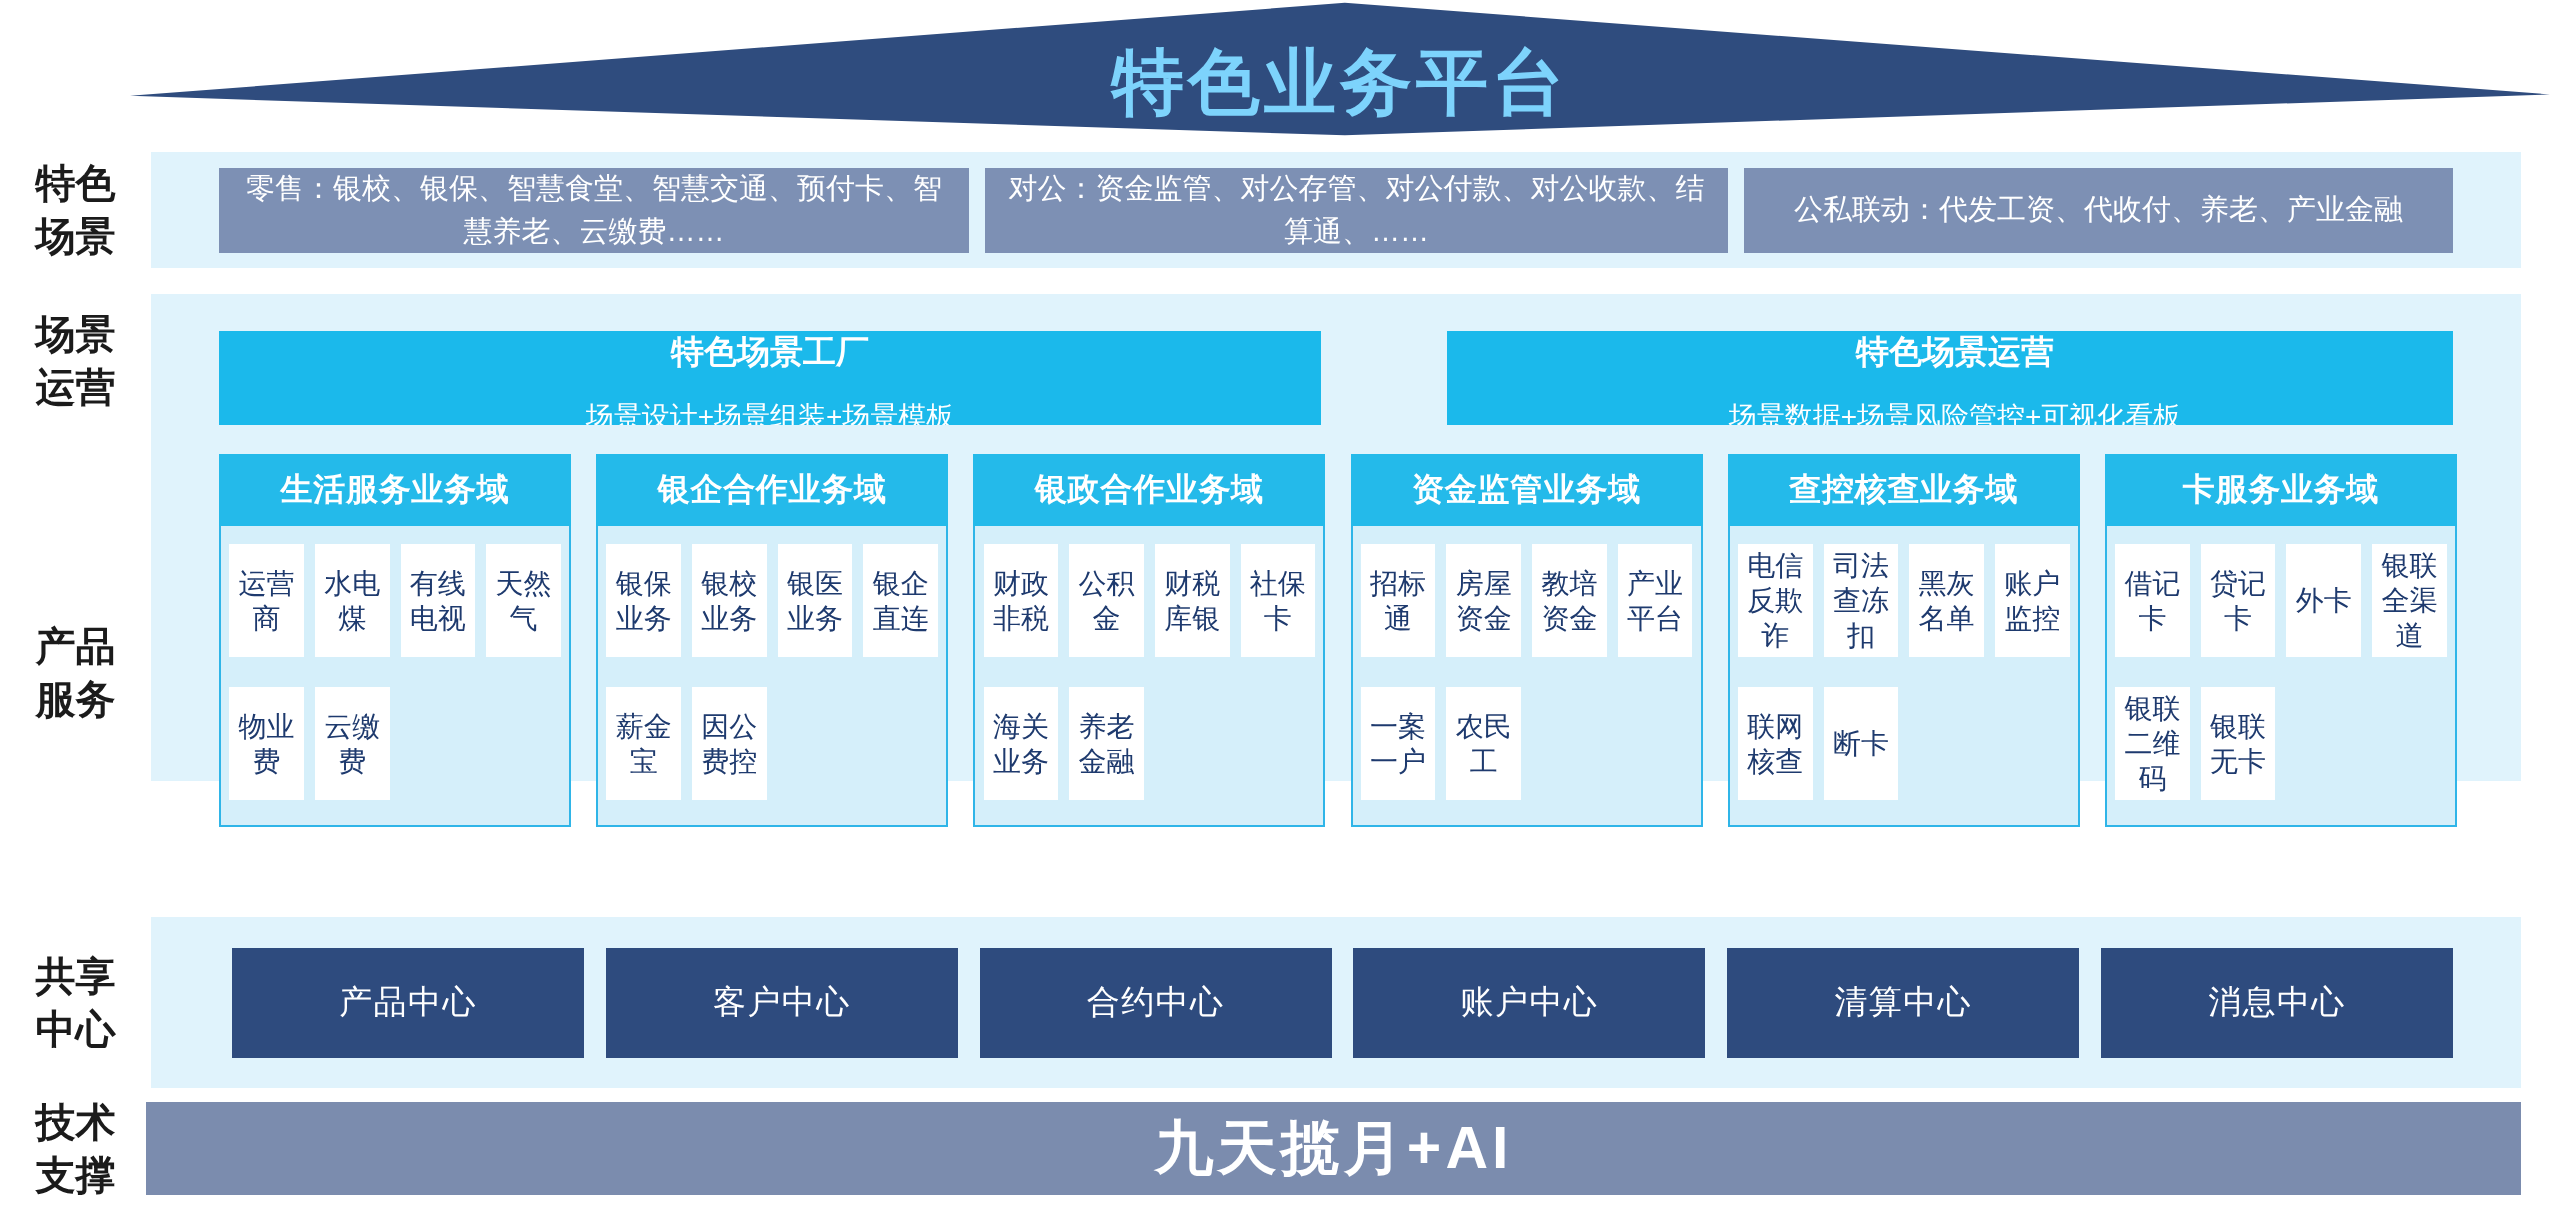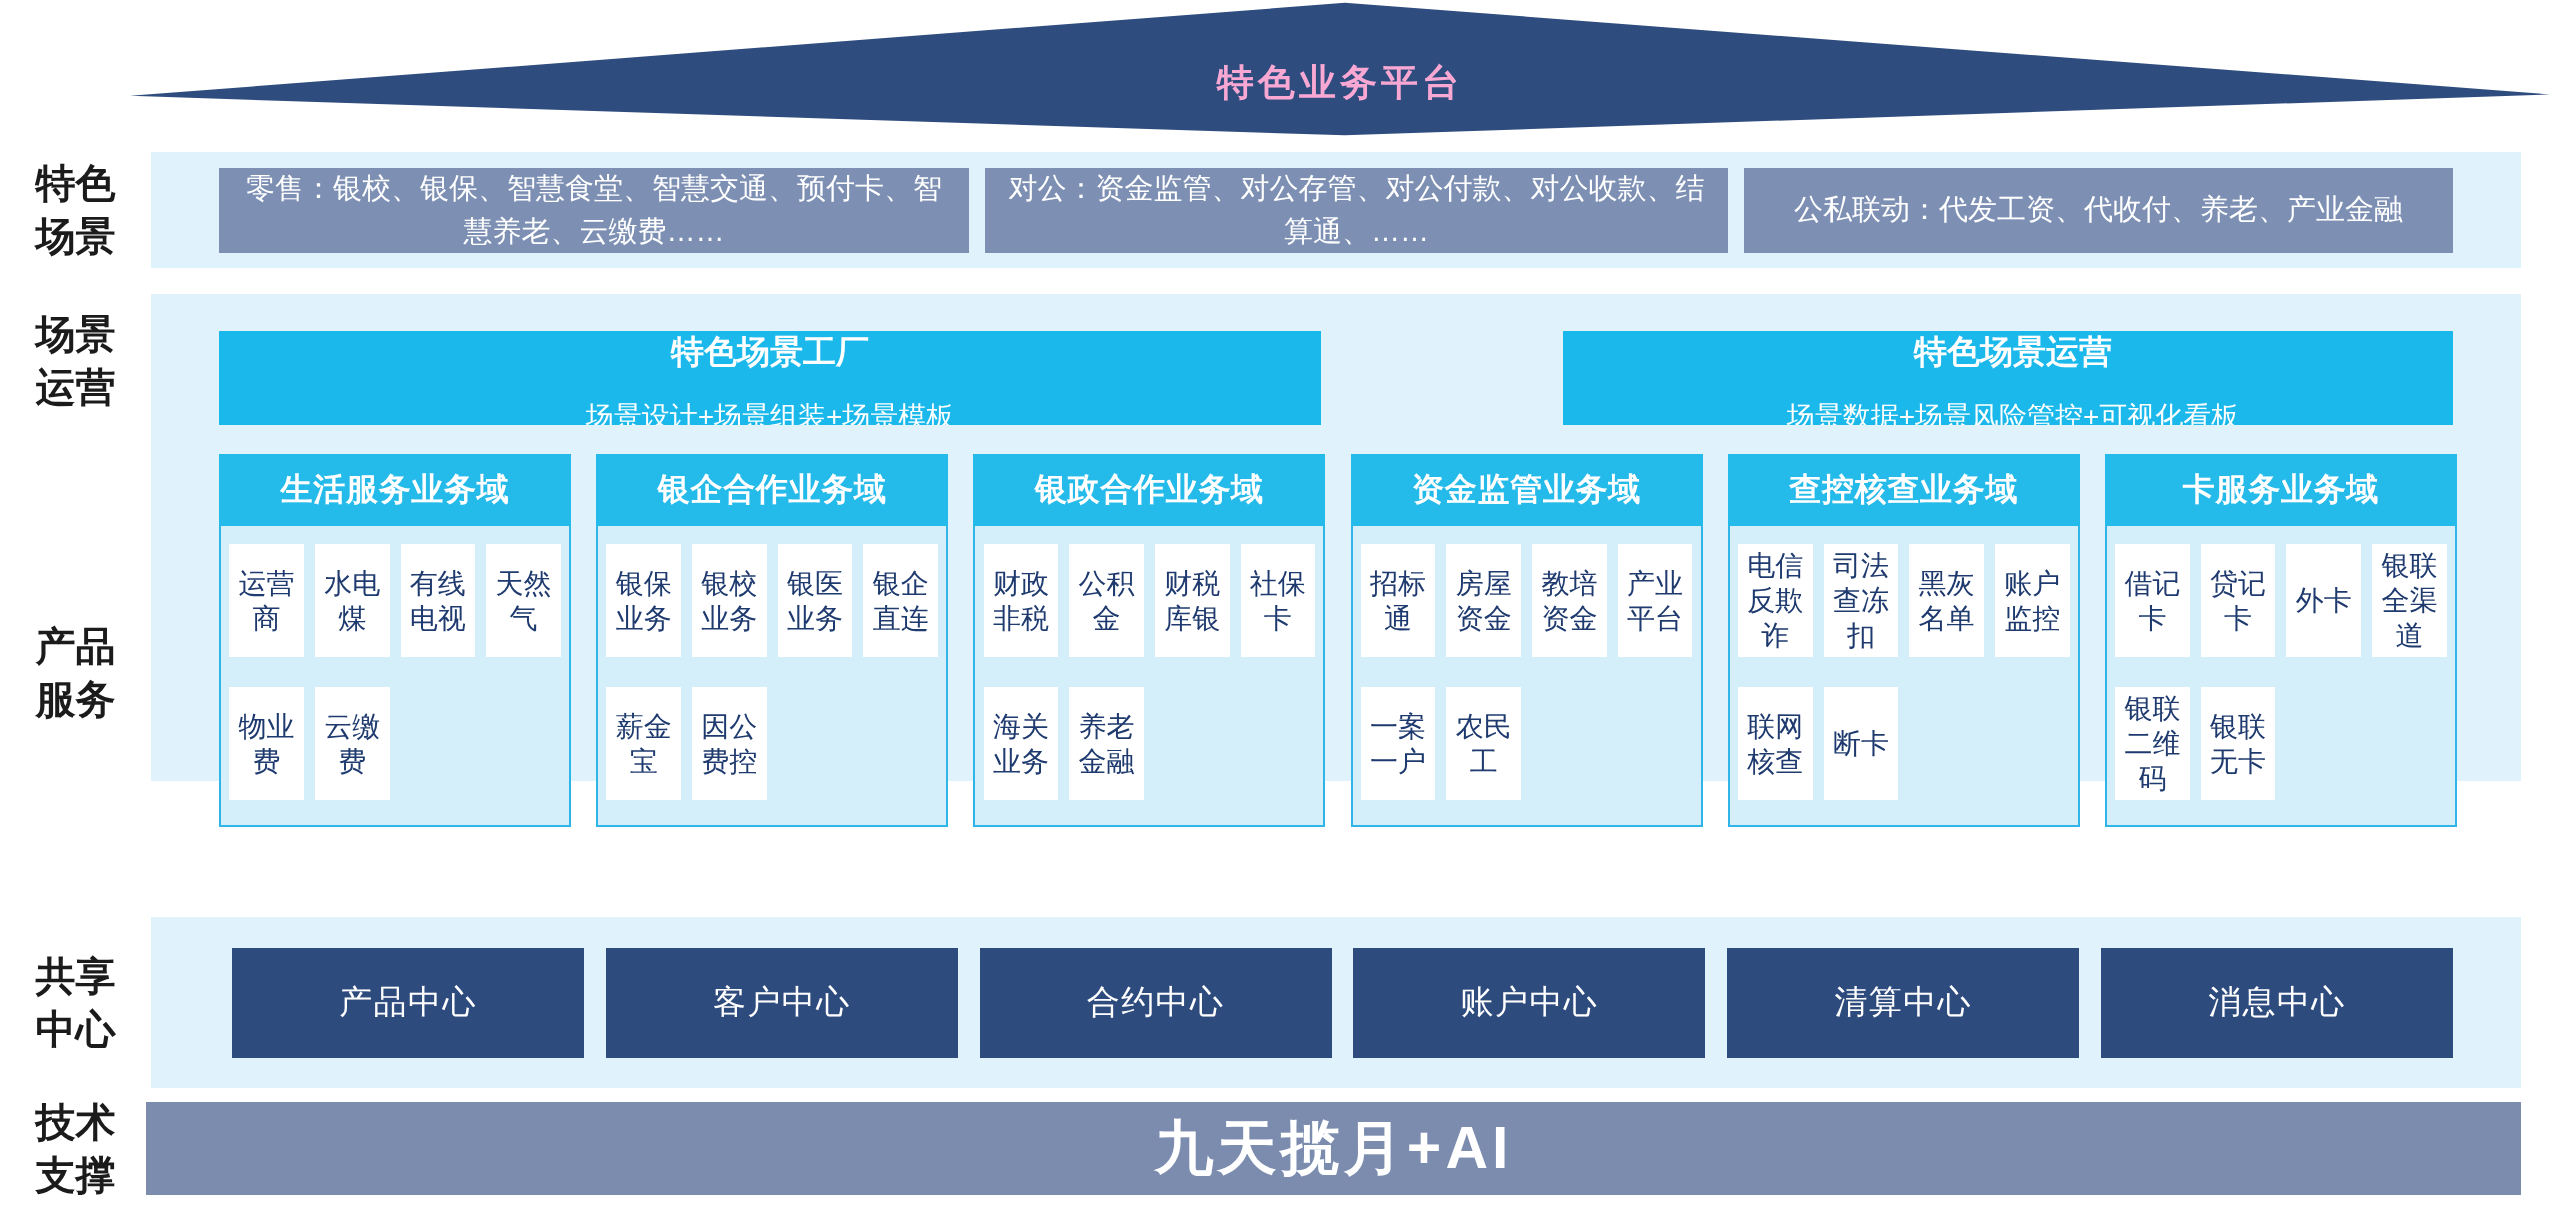--- a/index.html
+++ b/index.html
@@ -9,21 +9,21 @@
   }
   
   .roof{
     position:absolute;left:130px;top:1.4px;width:2420px;height:141px;
     background:#2F4C7E;
     -webkit-clip-path:polygon(0 67%,50.2% 1%,100% 66%,50.2% 95%);
     clip-path:polygon(0 67%,50.2% 1%,100% 66%,50.2% 95%);
     display:flex;align-items:center;justify-content:center;
   }
   .roof-title{
-    padding-top:23px;color:#f9a8d4;font-size:37px;font-weight:700;letter-spacing:4.1px;
+    padding-top:23px;color:#7dd3fc;font-size:72px;font-weight:700;letter-spacing:4.1px;
   }
   
   .side-label{
     position:absolute;left:0;width:151px;display:flex;align-items:center;justify-content:center;
     color:#1b1b1b;font-size:40px;font-weight:600;line-height:1.32;text-align:center;
     white-space:pre-line;
   }
   .lbl-1{top:152px;height:116px;}
   .lbl-2{top:294px;height:134px;}
   .lbl-3{top:452px;height:441px;}
@@ -45,21 +45,21 @@
   .scene-2{width:743px;}
   .scene-3{width:709px;}
   
   .band-ops{top:294px;height:134px;align-items:center;padding:0 68px;}
   .ops-box{
     background:#1BB9EB;color:#ffffff;height:103px;
     display:flex;flex-direction:column;align-items:center;justify-content:center;
     text-align:center;gap:23px;box-sizing:border-box;margin-top:43px;
   }
   .ops-1{width:1102px;}
-  .ops-2{width:890px;padding-left:10px;}
+  .ops-2{width:1006px;padding-left:10px;}
   .ops-title{font-size:33px;font-weight:700;}
   .ops-sub{font-size:28px;font-weight:400;}
   
   .band-products{top:425px;height:356px;align-items:flex-start;padding:29px 64px 0 68px;}
   .domain-panel{width:352px;height:373px;display:flex;flex-direction:column;box-sizing:border-box;}
   .domain-header{
     height:72px;flex:0 0 72px;background:#24BAEA;color:#ffffff;
     display:flex;align-items:center;justify-content:center;
     font-size:32px;font-weight:700;letter-spacing:0.7px;
   }

